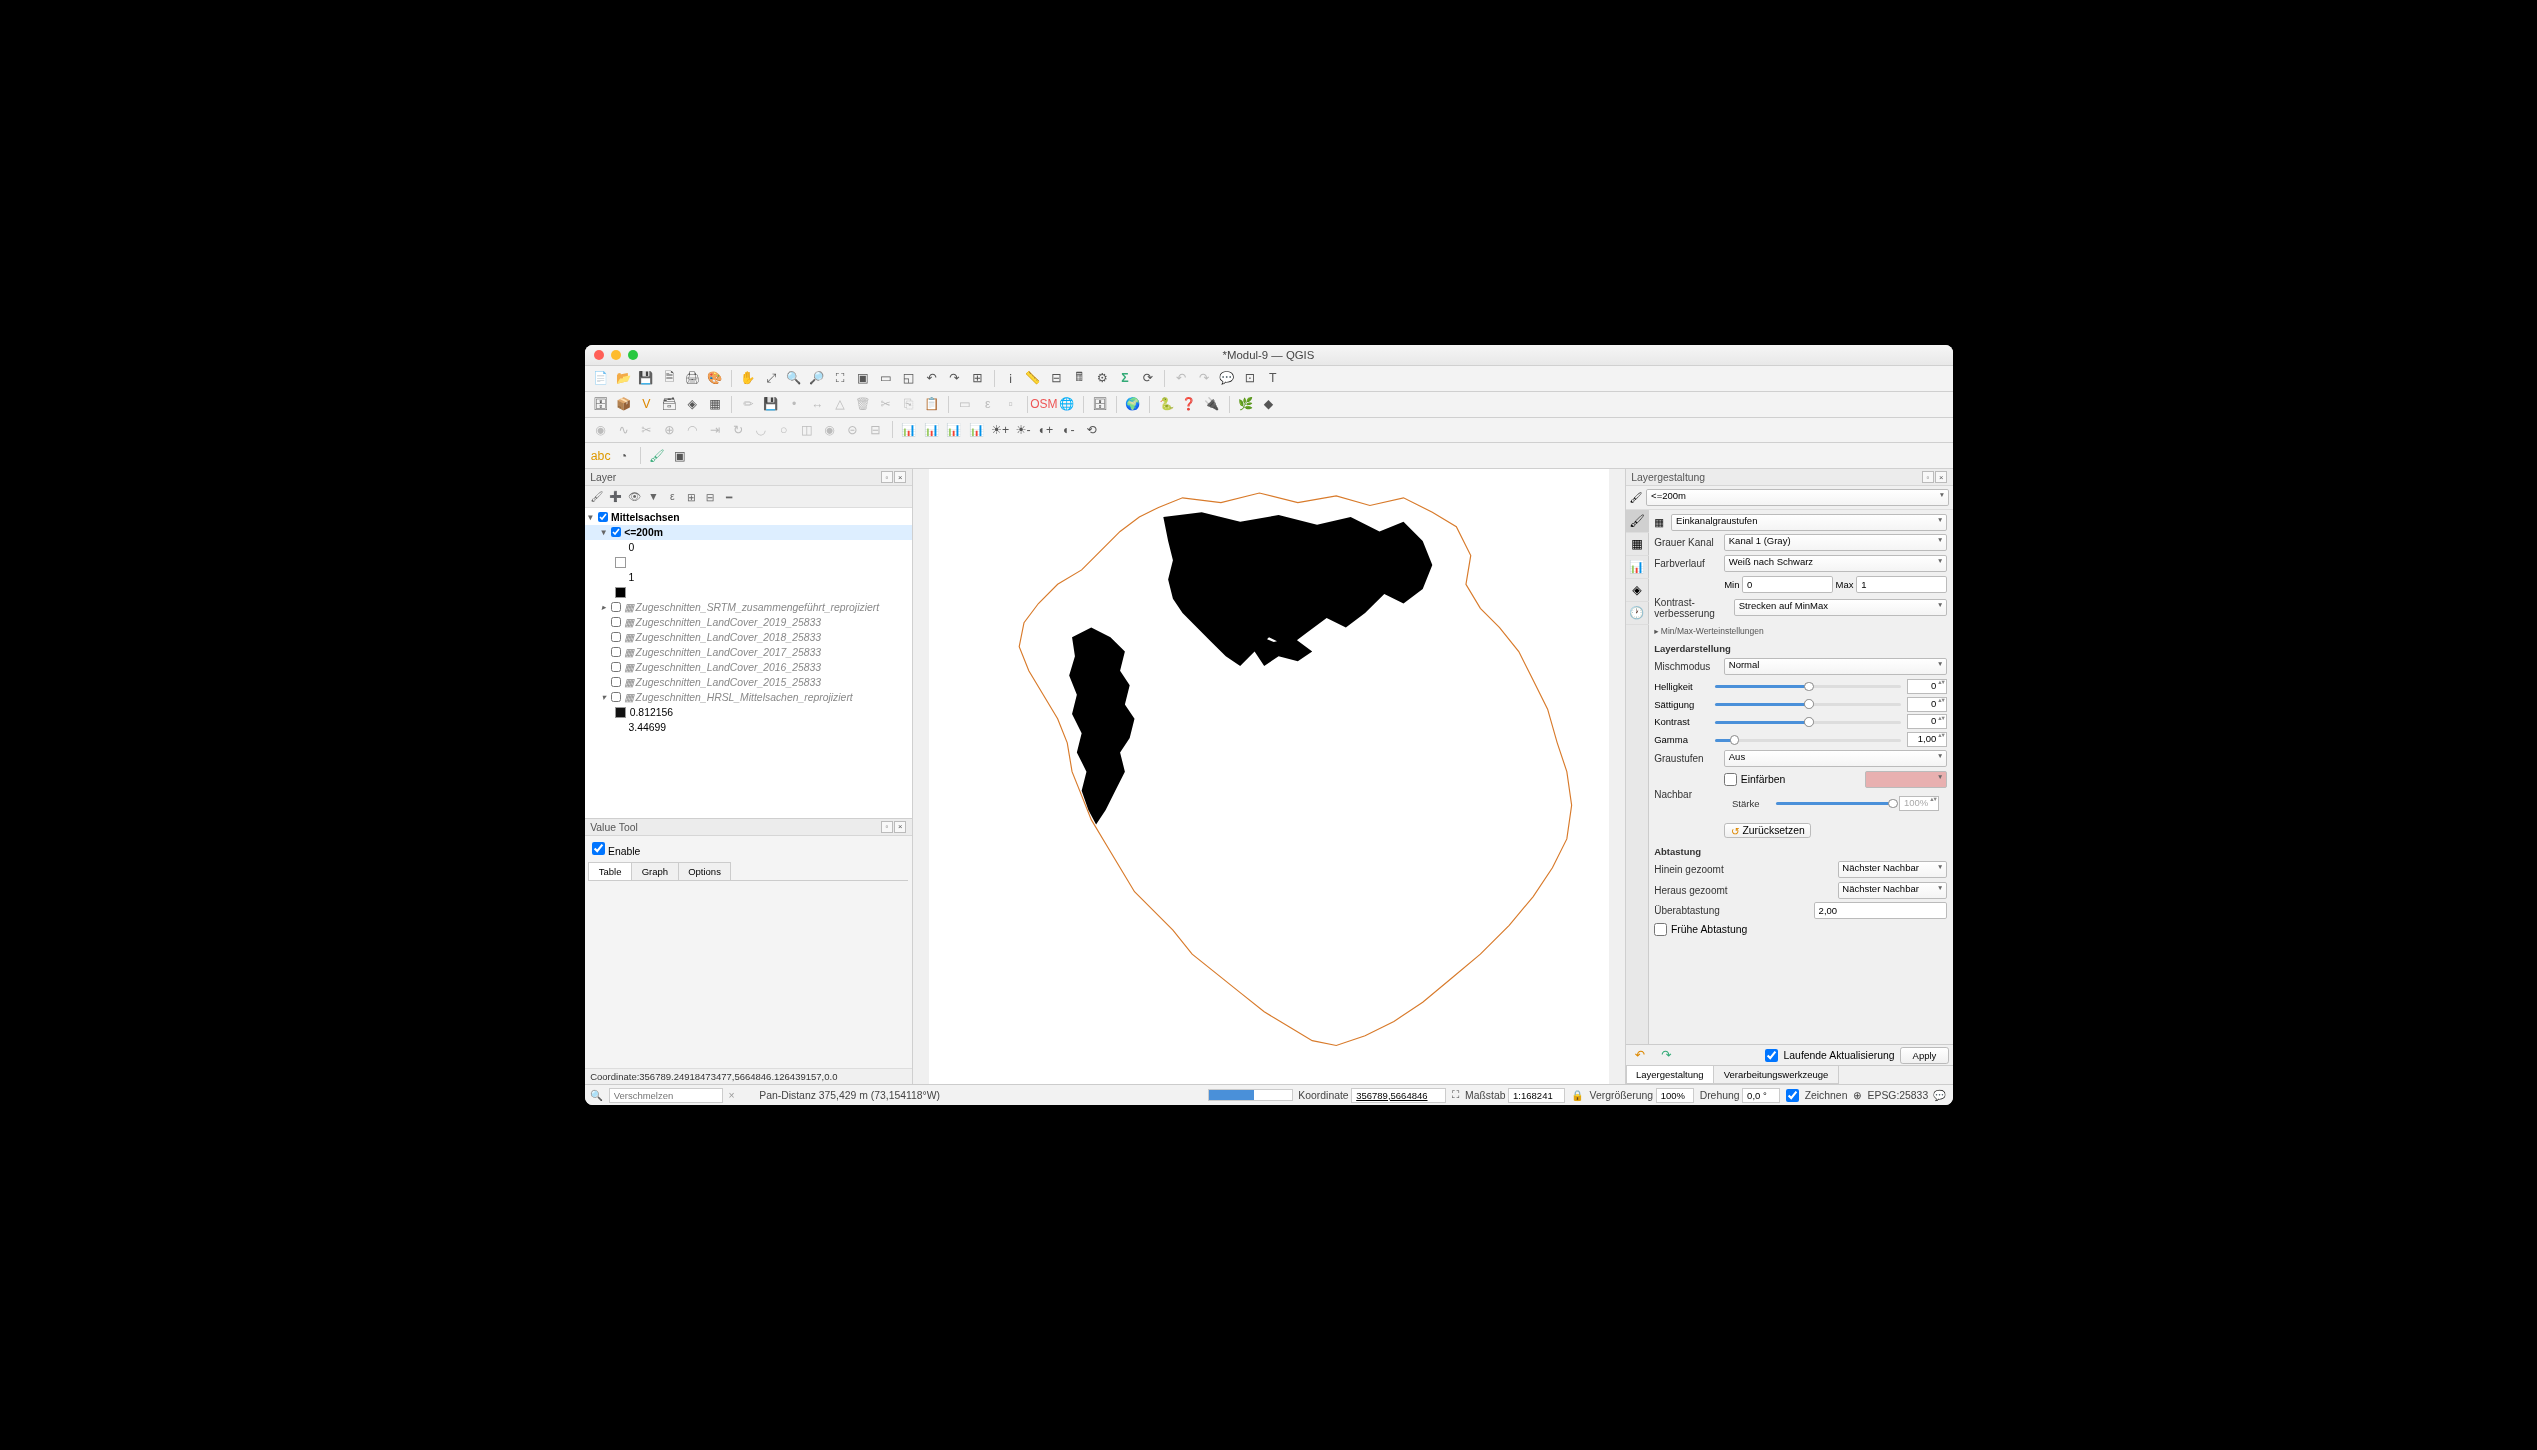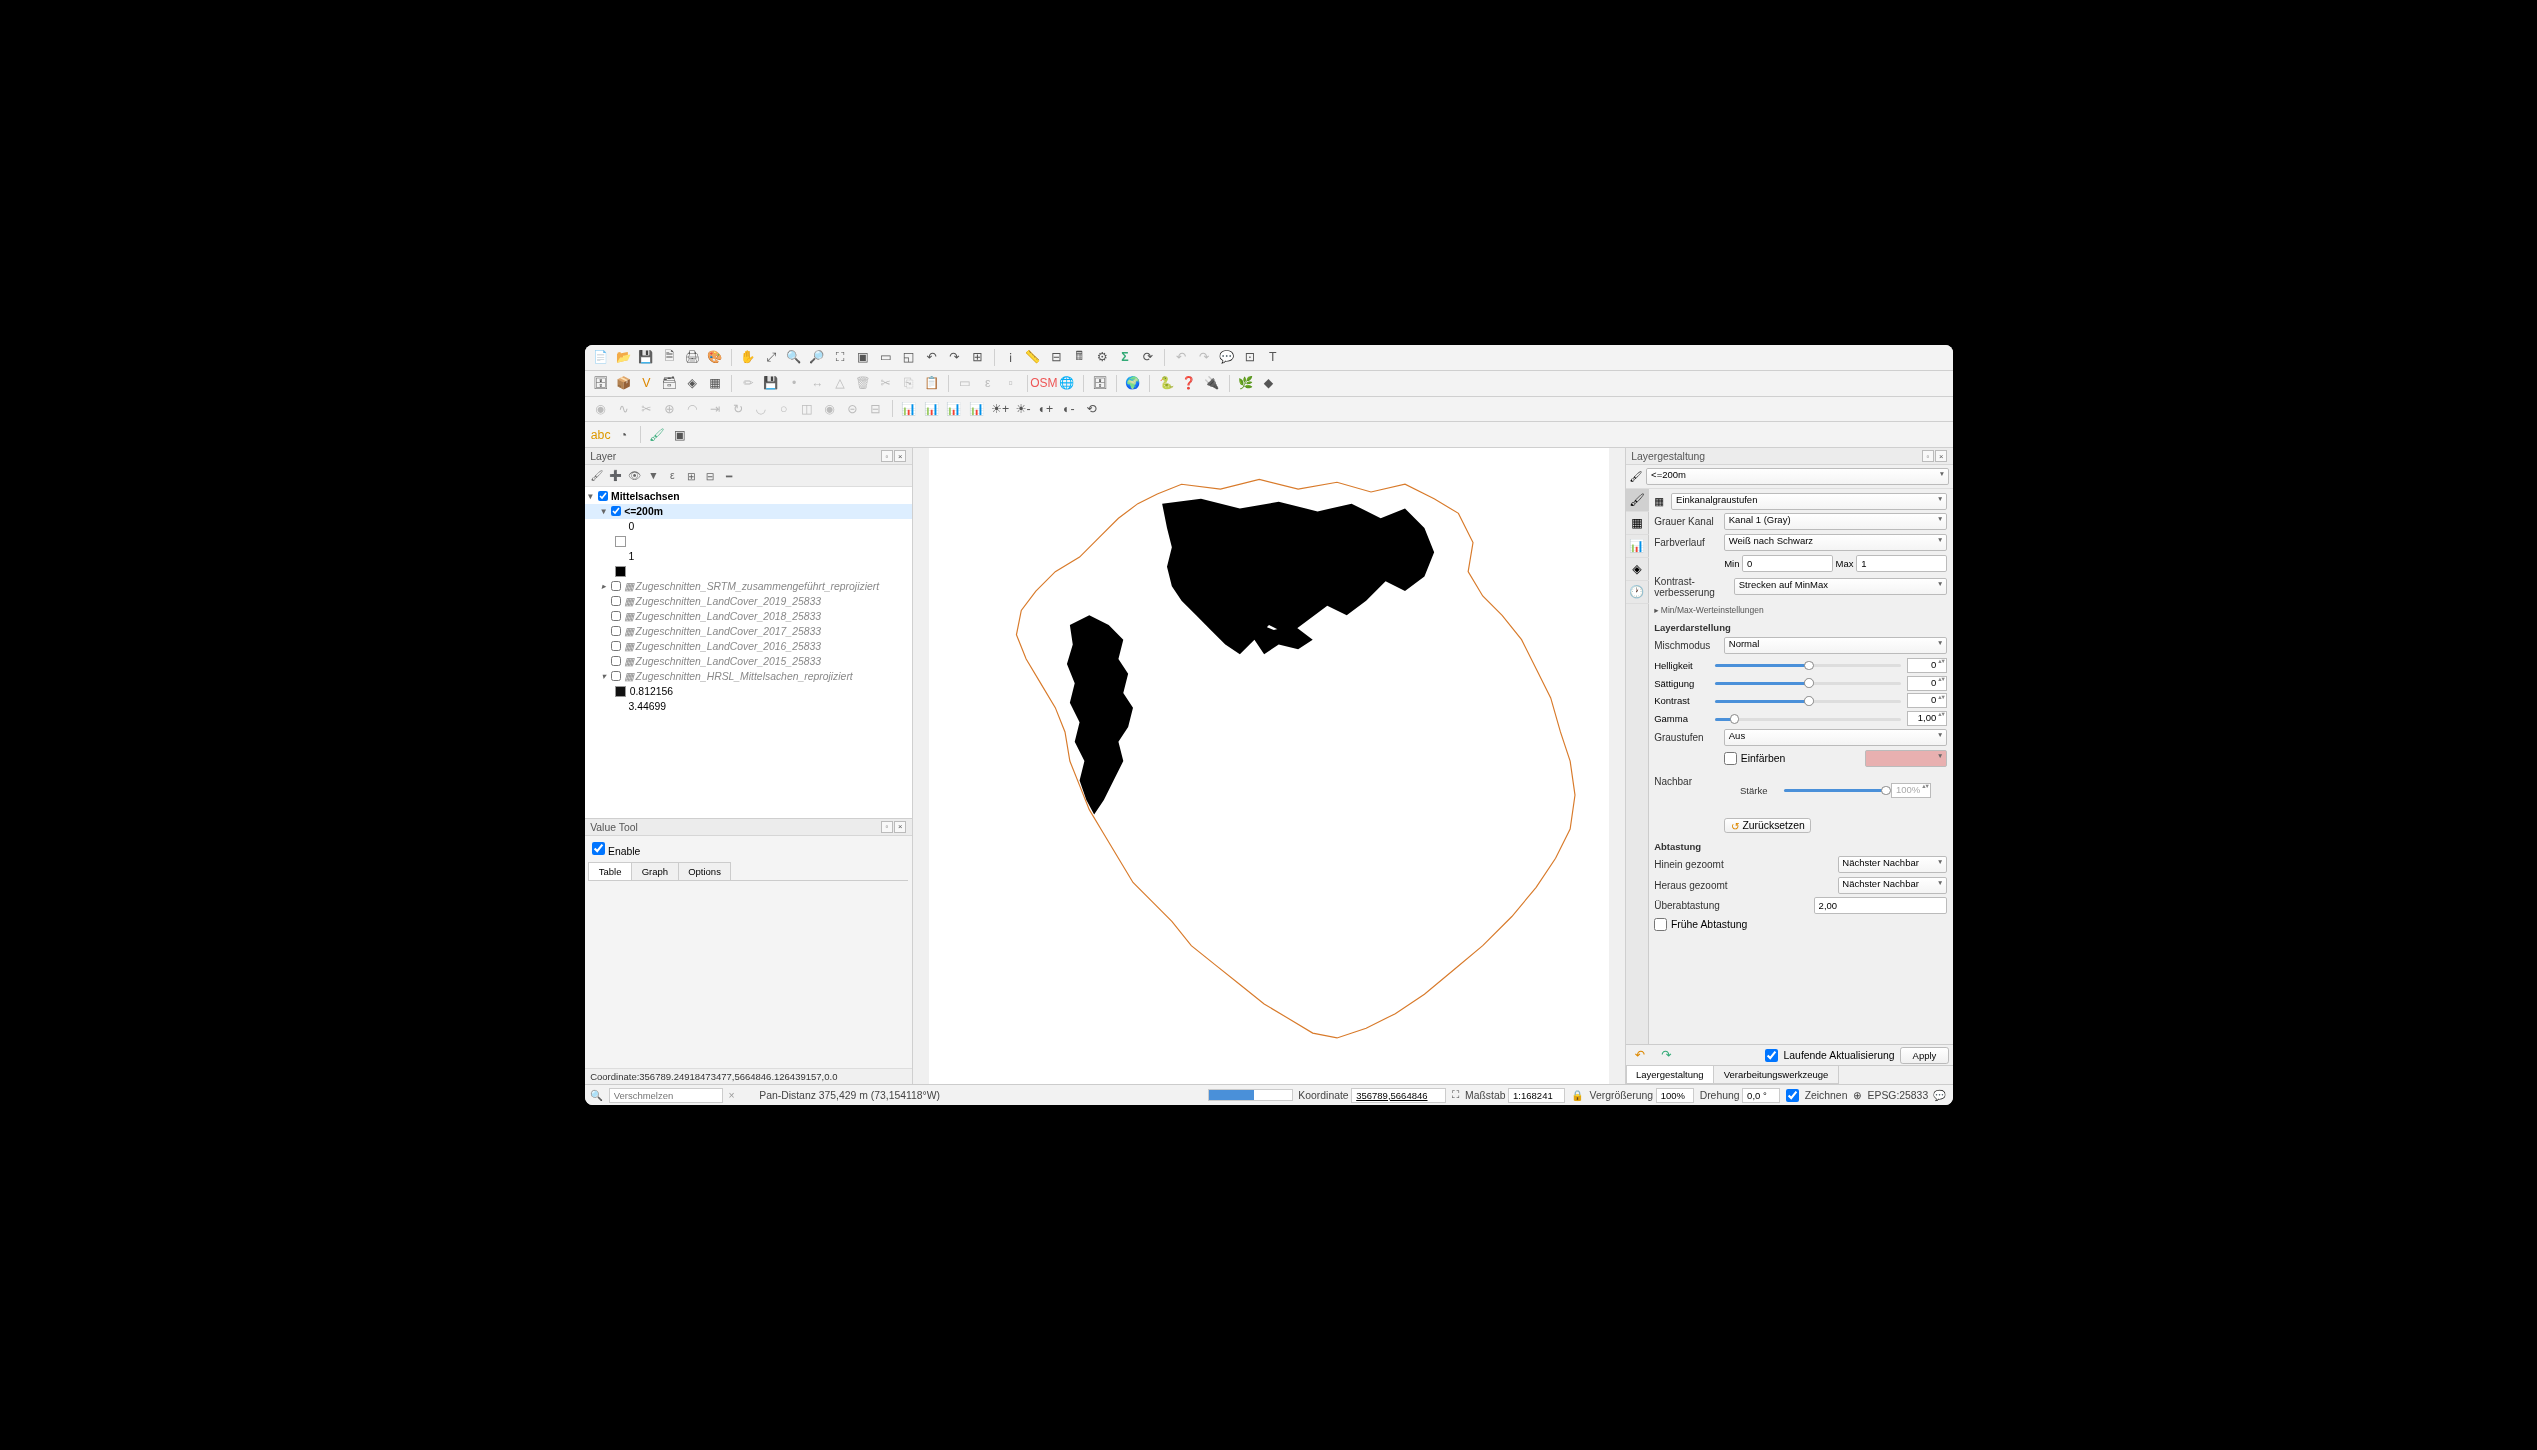--- a/index.html
+++ b/index.html
@@ -82,20 +82,28 @@
 .minmax-row label { font-size: 9.5px; }
 .minmax-row .textin { width: 57px; flex: 1; }
 .expand { font-size: 8.5px; color: #555; margin: 7px 0; cursor: pointer; }
 .expand::before { content: "▸ "; }
 </style>
 </head>
 <body>
 
 <div class="window">
 
+  <div class="titlebar">
+    <div class="traffic">
+      <span class="t-close"></span>
+      <span class="t-min"></span>
+      <span class="t-max"></span>
+    </div>
+    <div class="title">*Modul-9 — QGIS</div>
+  </div>
 
   <div class="toolbar">
     <div class="tbtn">📄</div>
     <div class="tbtn">📂</div>
     <div class="tbtn">💾</div>
     <div class="tbtn">🗎</div>
     <div class="tbtn">🖨</div>
     <div class="tbtn">🎨</div>
     <div class="tsep"></div>
     <div class="tbtn">✋</div>
@@ -411,21 +419,21 @@
           </div>
           <div class="form-row">
             <label>Nachbar</label>
             <div style="flex:1">
               <div style="display:flex;align-items:center;gap:3.8px;margin-bottom:7px">
                 <input type="checkbox" style="">
                 <span>Einfärben</span>
                 <div style="flex:1"></div>
                 <div class="select" style="width:38px;background:#e8b0b0"></div>
               </div>
-              <div class="slider-row" style="margin:16px">
+              <div class="slider-row" style="margin:8px">
                 <label style="width:38px">Stärke</label>
                 <div class="slider">
                     <div class="slider-track"></div>
                     <div class="slider-fill" style="width:100%"></div>
                     <div class="slider-thumb" style="left:96%"></div>
                   </div>
                 <div class="spin" style="color:#aaa">100%</div>
               </div>
             </div>
           </div>

